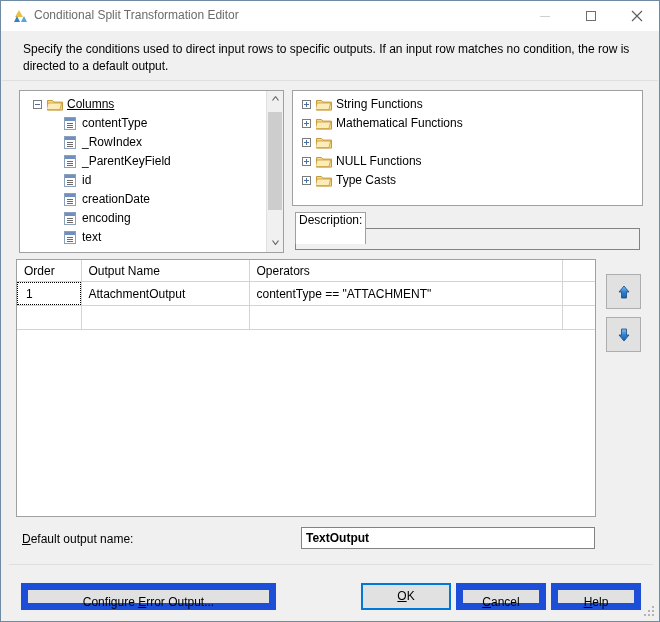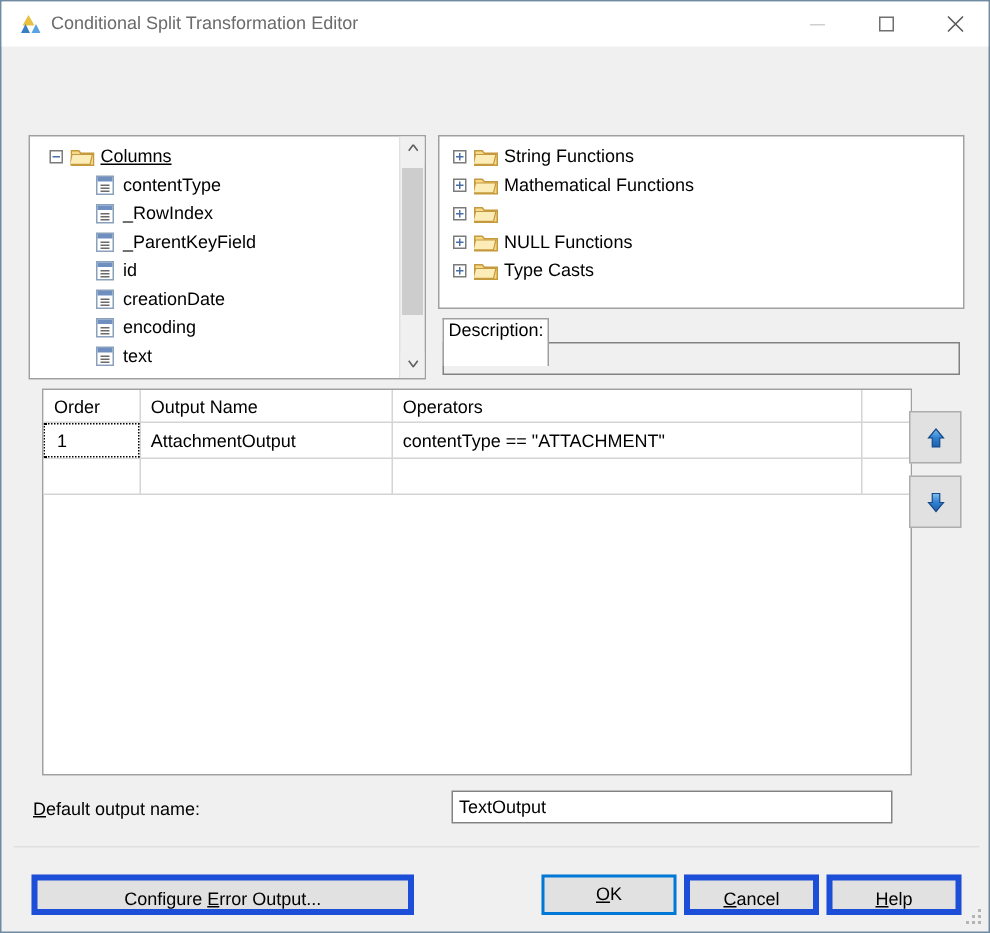--- a/index.html
+++ b/index.html
@@ -230,21 +230,20 @@
 
   
   .grid {
     position: absolute;
     left: 15px; top: 258px;
     width: 580px; height: 258px;
     background: #ffffff;
     border: 1px solid #a0a0a0;
     box-sizing: border-box;
     overflow: hidden;
-    margin-left: 12px;
   }
   .grid table {
     border-collapse: collapse;
     width: 100%;
     table-layout: fixed;
     font-size: 12px;
   }
   .grid th {
     height: 21px;
     font-weight: normal;
@@ -307,36 +306,37 @@
     left: 300px; top: 526px;
     width: 294px; height: 22px;
     box-sizing: border-box;
     background: #ffffff;
     border: 1px solid #828282;
     font-family: "Liberation Sans", sans-serif;
     font-size: 12px;
     color: #000;
     padding: 0 4px;
     outline: none;
+    font-weight: bold;
   }
 
   .hsep {
     position: absolute;
     left: 8px; top: 563px;
     width: 644px;
     height: 1px;
     background: #dfdfdf;
   }
 
   
   .btn {
     position: absolute;
     height: 27px;
     background: #e1e1e1;
-    border: 4px solid #1d4ed8;
+    border: 7px solid #1d4ed8;
     box-sizing: border-box;
     font-family: "Liberation Sans", sans-serif;
     font-size: 12px;
     color: #000;
     cursor: default;
     padding: 0;
     line-height: 25px;
     text-align: center;
   }
   .btn-cfg { left: 20px; top: 582px; width: 255px; }
@@ -386,20 +386,23 @@
           <rect x="1.5" y="1.5" width="9" height="9" fill="none" stroke="#6e6e6e" stroke-width="1"></rect>
         </svg>
     </button>
     <button class="wbtn wbtn-close">
       <svg width="12" height="12" viewBox="0 0 12 12">
           <path d="M1 1 L11 11 M11 1 L1 11" stroke="#5a5a5a" stroke-width="1.1" fill="none"></path>
         </svg>
     </button>
   </div>
 
+  <div class="header-strip">
+    <div class="instruction">Specify the conditions used to direct input rows to specific outputs. If an input row matches no condition, the row is directed to a default output.</div>
+  </div>
 
   <div class="pane pane-left">
     <div class="tree">
       <div class="tnode lvl0">
         <span class="expander"></span>
         <span class="folder">
           <svg width="16" height="13" viewBox="0 0 16 13">
             <path d="M0.5 2.5 h5 l1.4 1.6 h8.6 v8 h-15 z" fill="#f6d98a" stroke="#c59a3d" stroke-width="1"></path>
             <path d="M1 5 h13.6 l-1.6 6.6 h-13.5 z" fill="#fcecb8" stroke="#c59a3d" stroke-width="0.8"></path>
           </svg>

